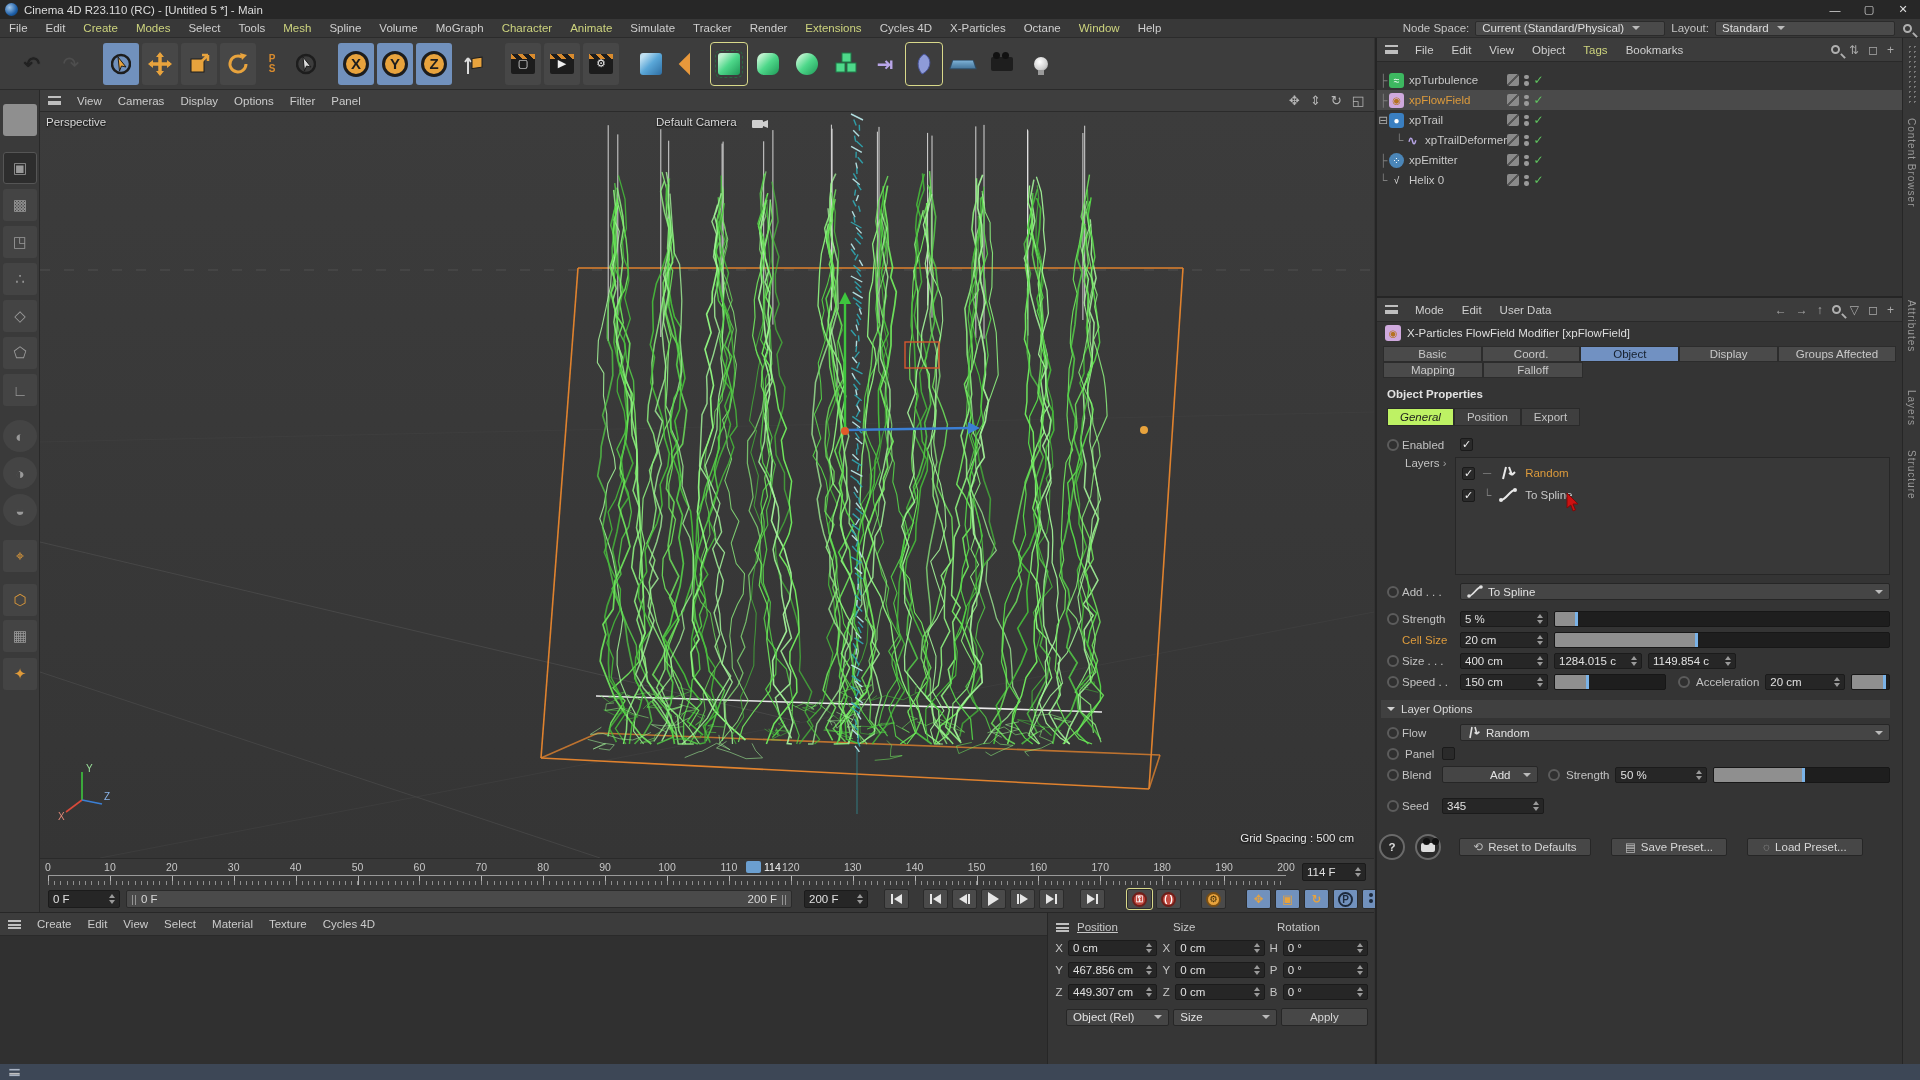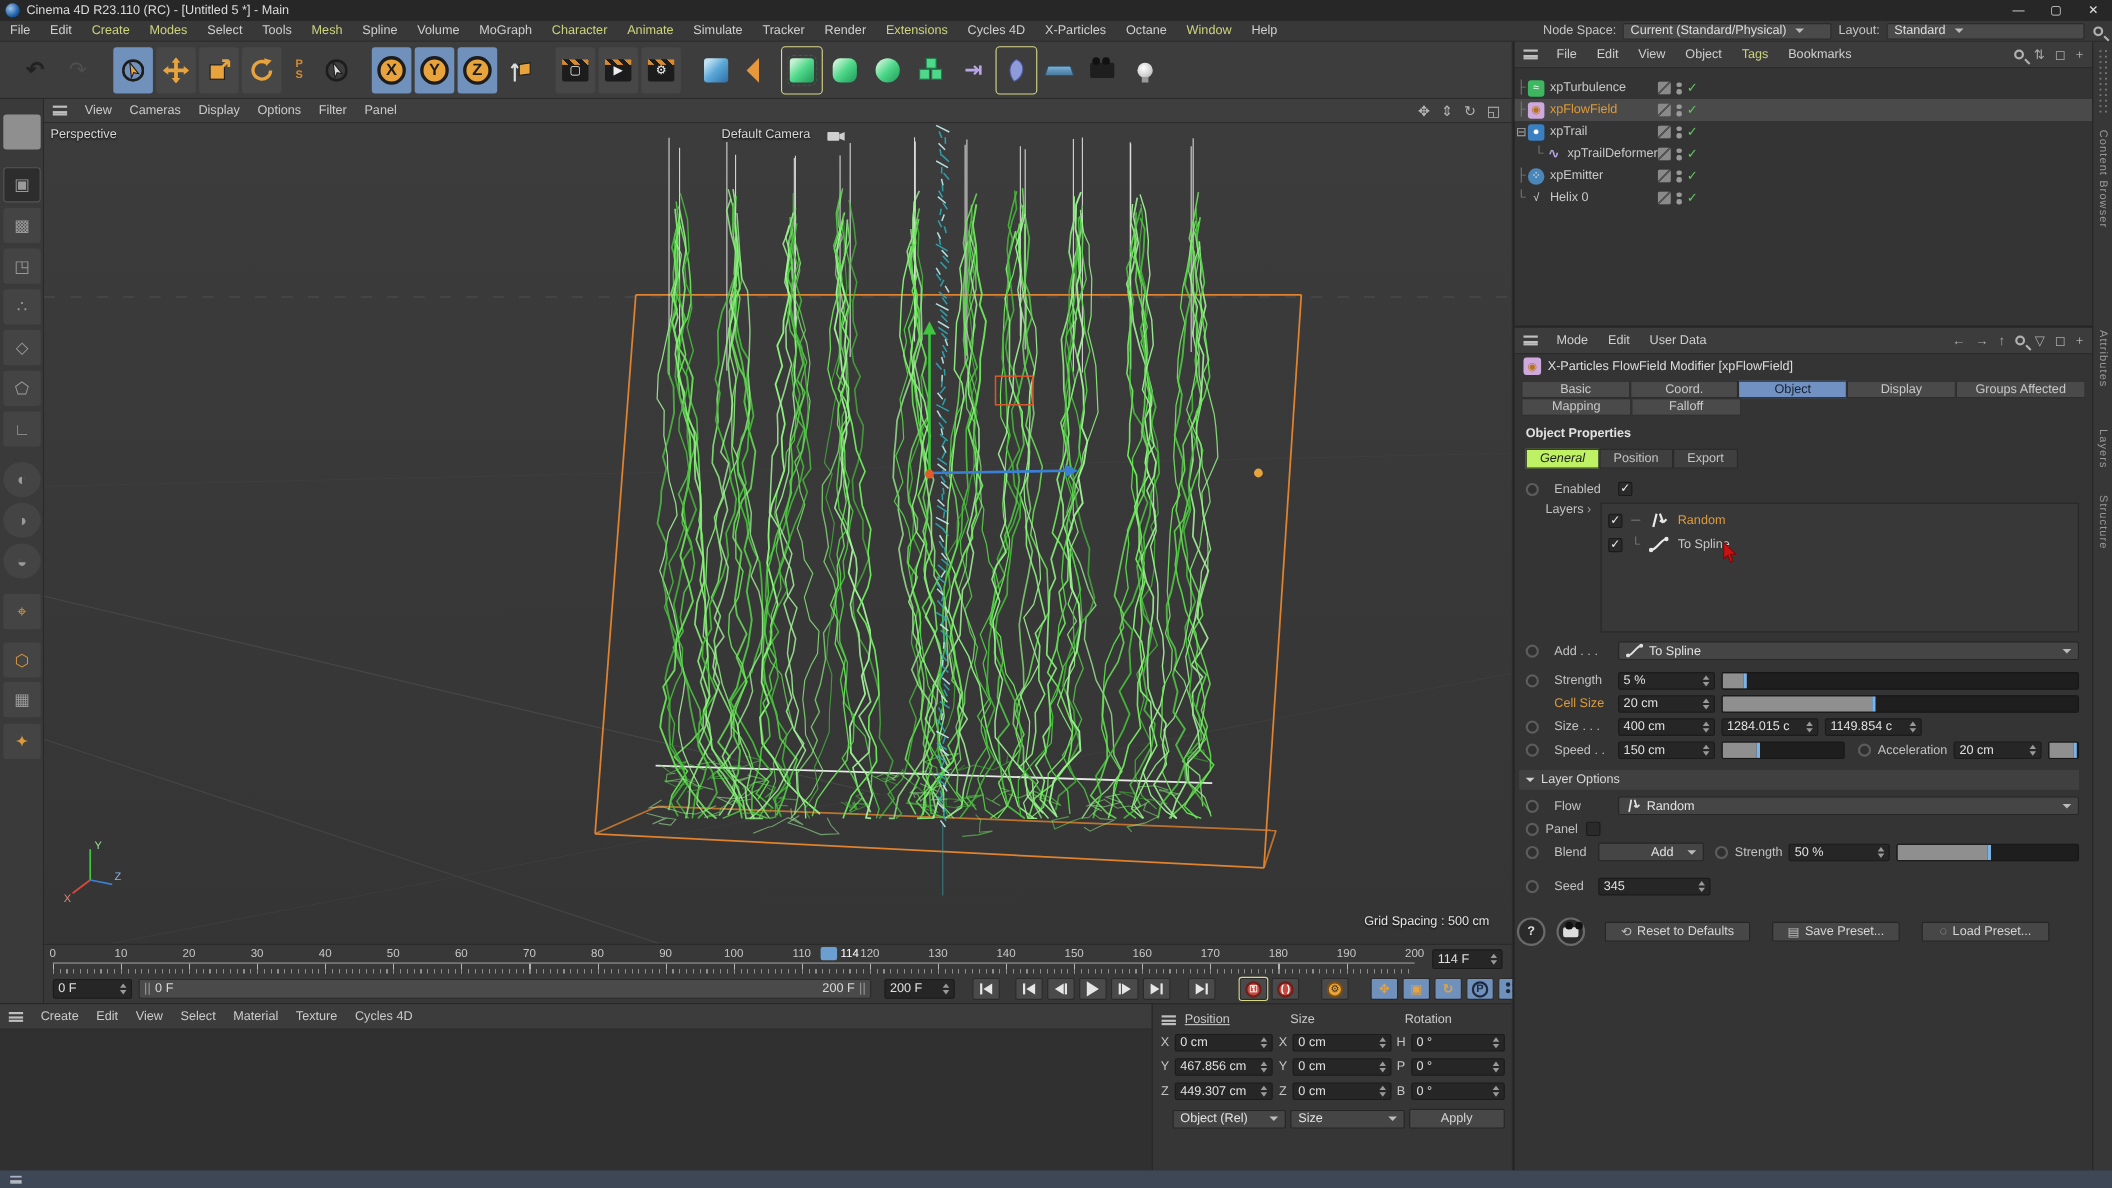--- a/index.html
+++ b/index.html
@@ -79,21 +79,21 @@
   .om-mi.accent{color:#cdd47e;}
   .om-icons{margin-left:auto;display:flex;gap:9px;padding-right:8px;color:#aaa;font-size:12px;align-items:center;}
   .omrow{position:relative;height:20px;display:flex;align-items:center;}
   .omrow.sel{background:#4a4a4a;}
   .oic{width:15px;height:15px;border-radius:3px;display:flex;align-items:center;justify-content:center;font-size:10px;color:#fff;flex:none;margin-right:5px;}
   .treel{color:#7e7e7e;width:12px;text-align:center;flex:none;}
   .omctl{position:absolute;left:130px;display:flex;align-items:center;gap:5px;}
   .attr-title-row{height:22px;display:flex;align-items:center;padding-left:8px;background:#343434;}
   .ap-ic{width:16px;height:16px;border-radius:3px;background:#cfa9dd;display:flex;align-items:center;justify-content:center;color:#b5731f;font-size:10px;font-weight:bold;margin-right:6px;}
   .arow{display:flex;align-items:center;height:21px;padding-left:8px;}
-  .albl{width:58px;color:#c2c2c2;flex:none;margin-left:14px;white-space:nowrap;}
+  .albl{width:58px;color:#c2c2c2;flex:none;margin-left:3px;white-space:nowrap;}
   .orange{color:#dd9b3c;}
   .subtab{height:18px;padding:0 12px;display:flex;align-items:center;background:#3f3f3f;border:1px solid #2a2a2a;color:#c3c3c3;}
   .subtab.sel{background:#bef264;color:#1e1e1e;font-style:italic;}
   
   #timeline{left:40px;top:858px;width:1334px;height:54px;background:#383838;border-top:1px solid #2a2a2a;}
   #ruler{position:absolute;left:8px;top:2px;width:1248px;height:26px;}
   #ruler .nums{position:absolute;left:0;top:0;width:1238px;height:13px;}
   #ruler .num{position:absolute;transform:translateX(-50%);color:#c6c6c6;font-size:10.5px;}
   #ticks{position:absolute;left:0;top:14px;width:1238px;height:10px;border-top:1px solid #9a9a9a;
     background-image:repeating-linear-gradient(to right,#8f8f8f 0 1px,transparent 1px 6.19px),repeating-linear-gradient(to right,#b5b5b5 0 1px,transparent 1px 61.9px);

